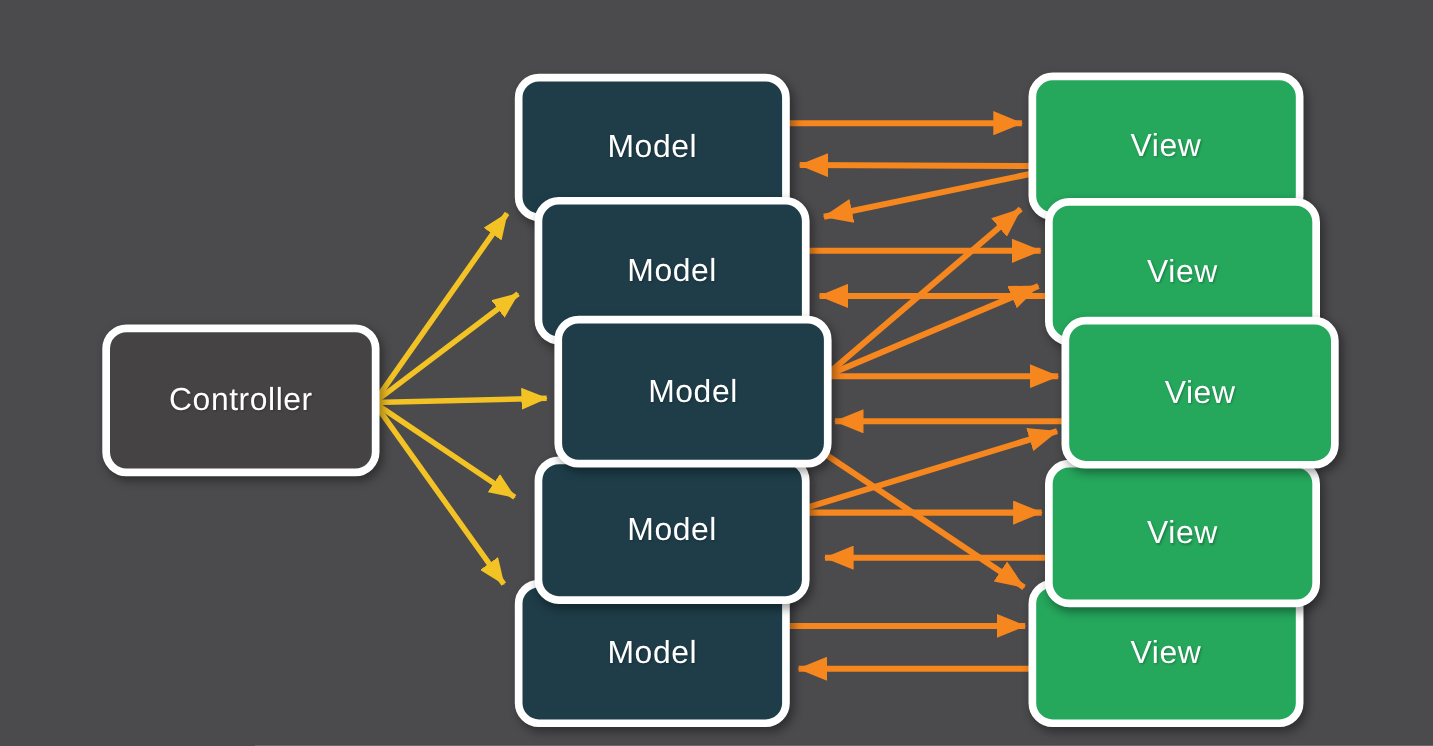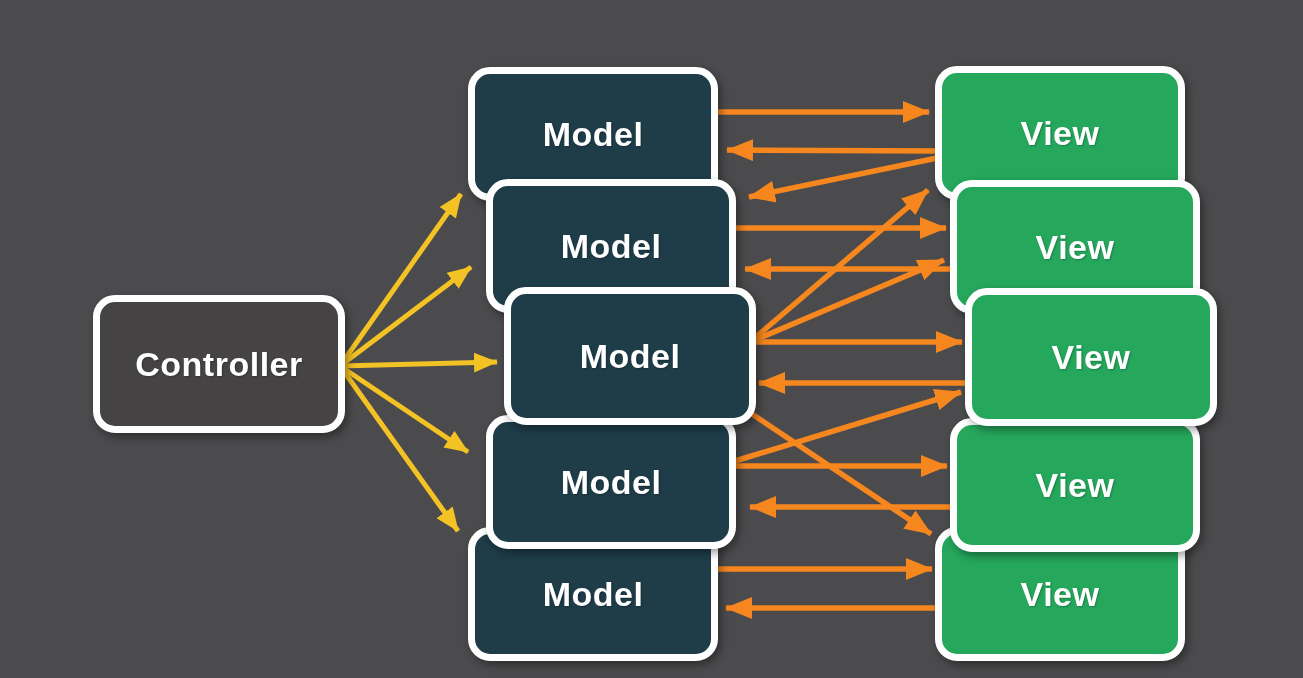--- a/index.html
+++ b/index.html
@@ -15,22 +15,22 @@
   .node {
     position:absolute;
     box-sizing:border-box;
     border:7px solid #ffffff;
     border-radius:22px;
     display:flex; align-items:center; justify-content:center;
     box-shadow:3px 4px 9px rgba(0,0,0,0.38);
   }
   .node-label {
     color:#ffffff;
-    font-weight:700;
-    font-size:34px;
+    font-weight:400;
+    font-size:29px;
     letter-spacing:0.5px;
     text-shadow:1px 1px 2px rgba(0,0,0,0.25);
     user-select:none;
   }
 </style>
 </head>
 <body>
 
 <div id="canvas" style="background: rgb(75, 74, 76); width: 1303px; height: 678px;">
   <svg id="arrow-layer" width="1303" height="678" viewBox="0 0 1303 678">

